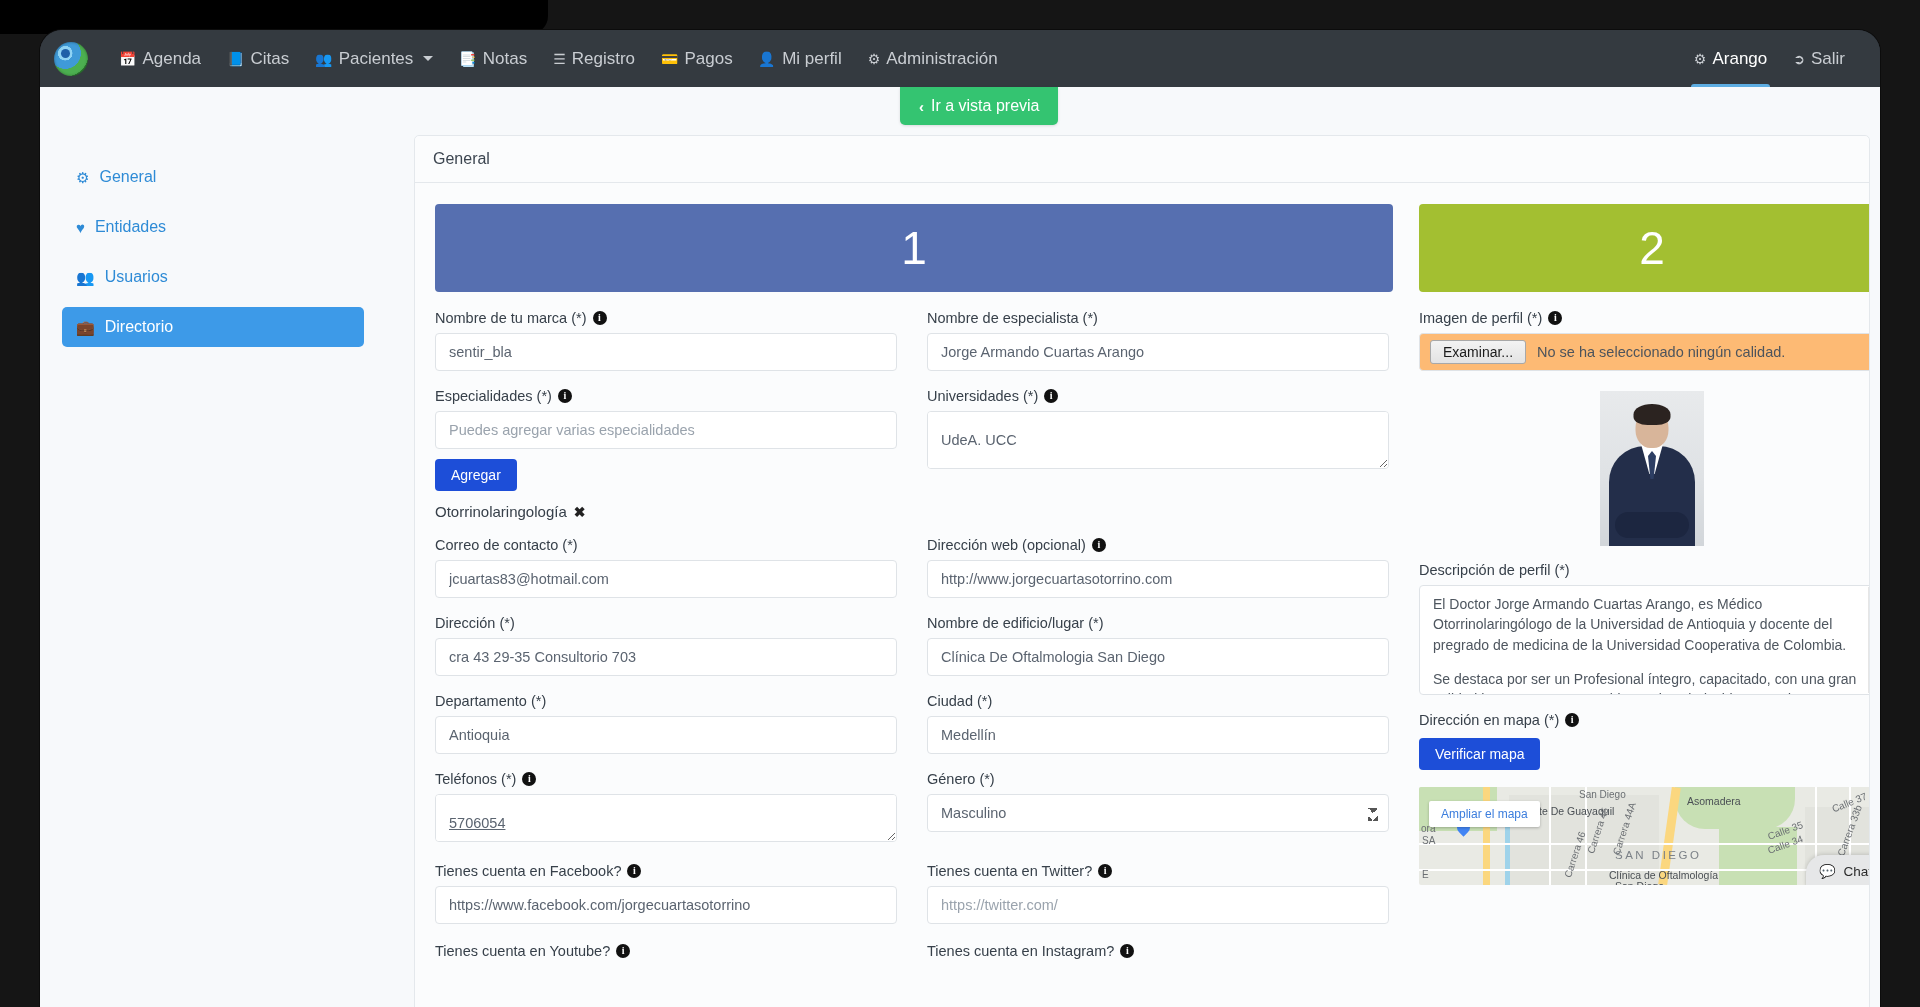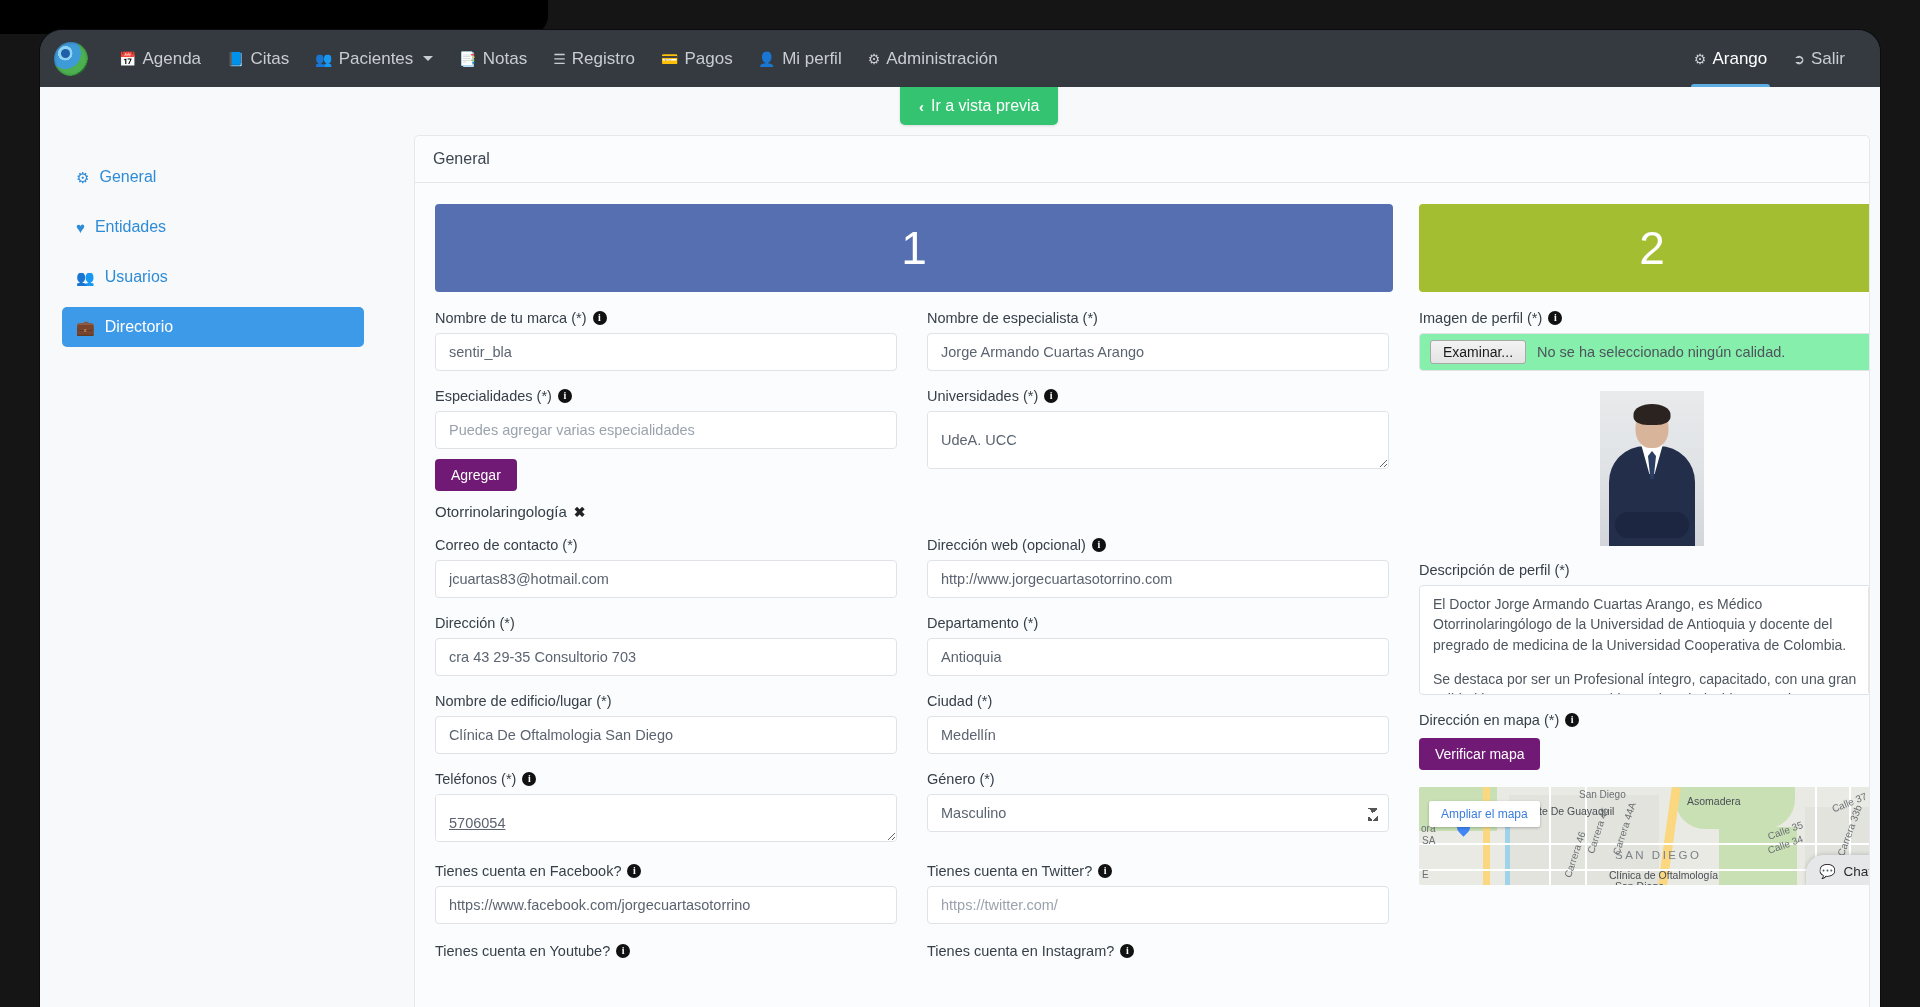--- a/index.html
+++ b/index.html
@@ -254,21 +254,21 @@
       linear-gradient(135deg, transparent 50%, #555 50%);
     background-position:
       calc(100% - 15px) 13px,
       calc(100% - 10px) 13px,
       calc(100% - 15px) 21px,
       calc(100% - 10px) 21px;
     background-size: 5px 5px, 5px 5px, 5px 5px, 5px 5px;
     background-repeat: no-repeat;
   }
   .btn-blue {
-    background: #701a75;
+    background: #1d4ed8;
     color: #fff;
     border: none;
     border-radius: 4px;
     font-size: 14px;
     padding: 8px 16px;
     cursor: pointer;
     font-family: "Liberation Sans", sans-serif;
   }
   .tag-row {
     font-size: 15px;
@@ -276,21 +276,21 @@
     margin-top: 12px;
     display: flex; align-items: center; gap: 7px;
   }
   .tag-x { font-weight: bold; cursor: pointer; font-size: 14px; color: #222; }
 
   
   .file-box {
     width: 100%; height: 38px;
     border: 1px solid #dfe3e7;
     border-radius: 4px;
-    background: #86efac;
+    background: #fdba74;
     display: flex; align-items: center;
     padding: 0 10px;
     gap: 11px;
   }
   .file-btn {
     background: linear-gradient(#f3f3f3, #e3e3e3);
     border: 1px solid #a8a8a8;
     border-radius: 3px;
     font-size: 14px;
     color: #1a1a1a;
@@ -603,30 +603,30 @@
 
               <div class="field">
                 <div class="f-label">
                   <span>Dirección (*)</span>
                 </div>
                 <input class="f-input filled" value="cra 43 29-35 Consultorio 703" style="">
               </div>
 
               <div class="field">
                 <div class="f-label">
+                  <span>Nombre de edificio/lugar (*)</span>
+                </div>
+                <input class="f-input filled" value="Clínica De Oftalmologia San Diego" style="">
+              </div>
+
+              <div class="field">
+                <div class="f-label">
                   <span>Departamento (*)</span>
                 </div>
                 <input class="f-input filled" value="Antioquia" style="">
-              </div>
-
-              <div class="field">
-                <div class="f-label">
-                  <span>Nombre de edificio/lugar (*)</span>
-                </div>
-                <input class="f-input filled" value="Clínica De Oftalmologia San Diego" style="">
               </div>
 
               <div class="field">
                 <div class="f-label">
                   <span>Ciudad (*)</span>
                 </div>
                 <input class="f-input filled" value="Medellín" style="">
               </div>
 
               <div class="field">

